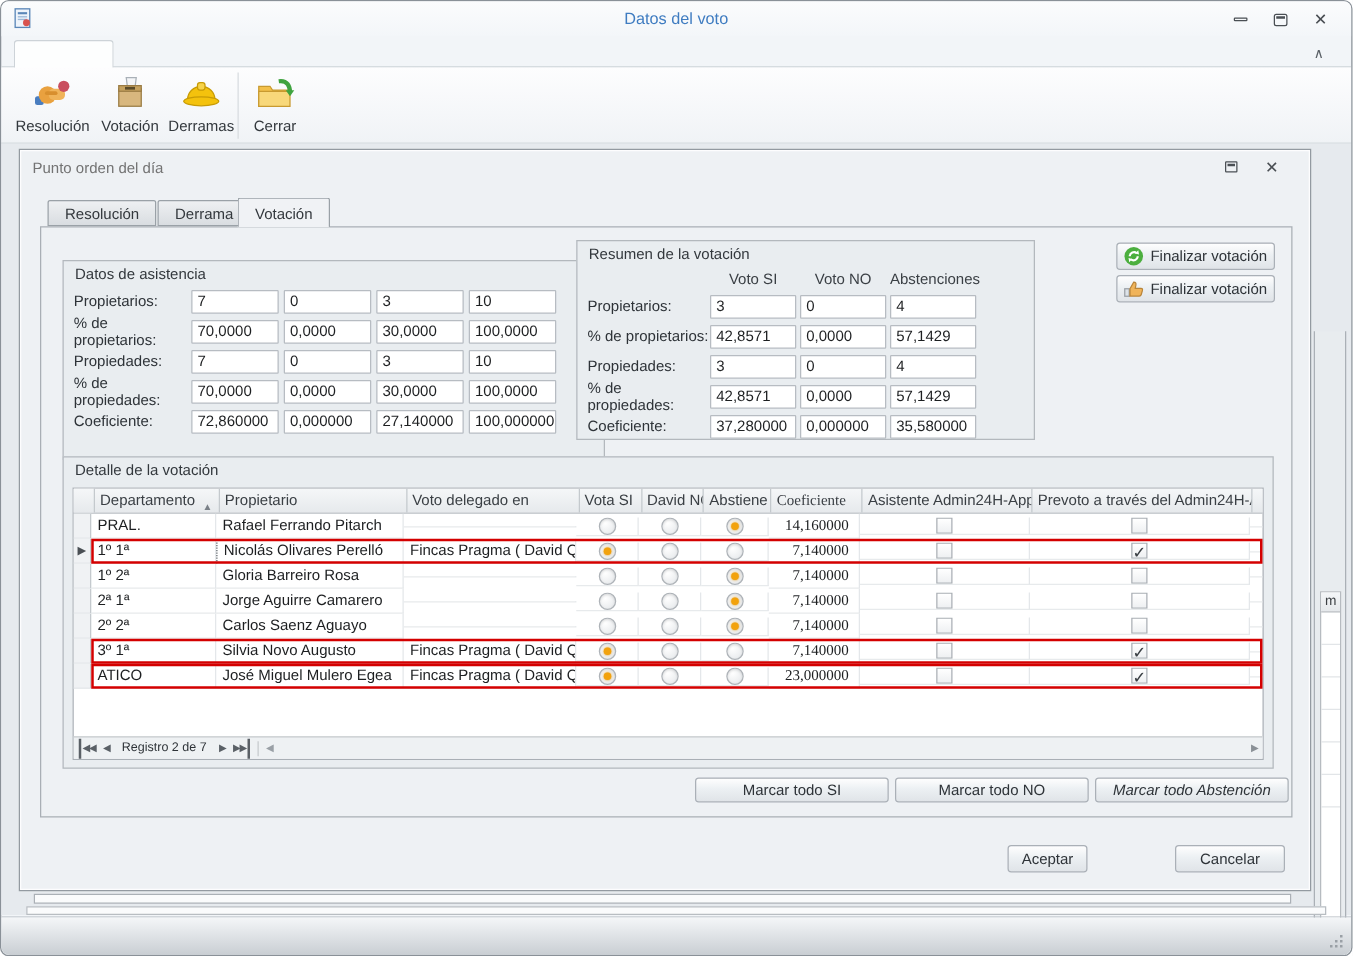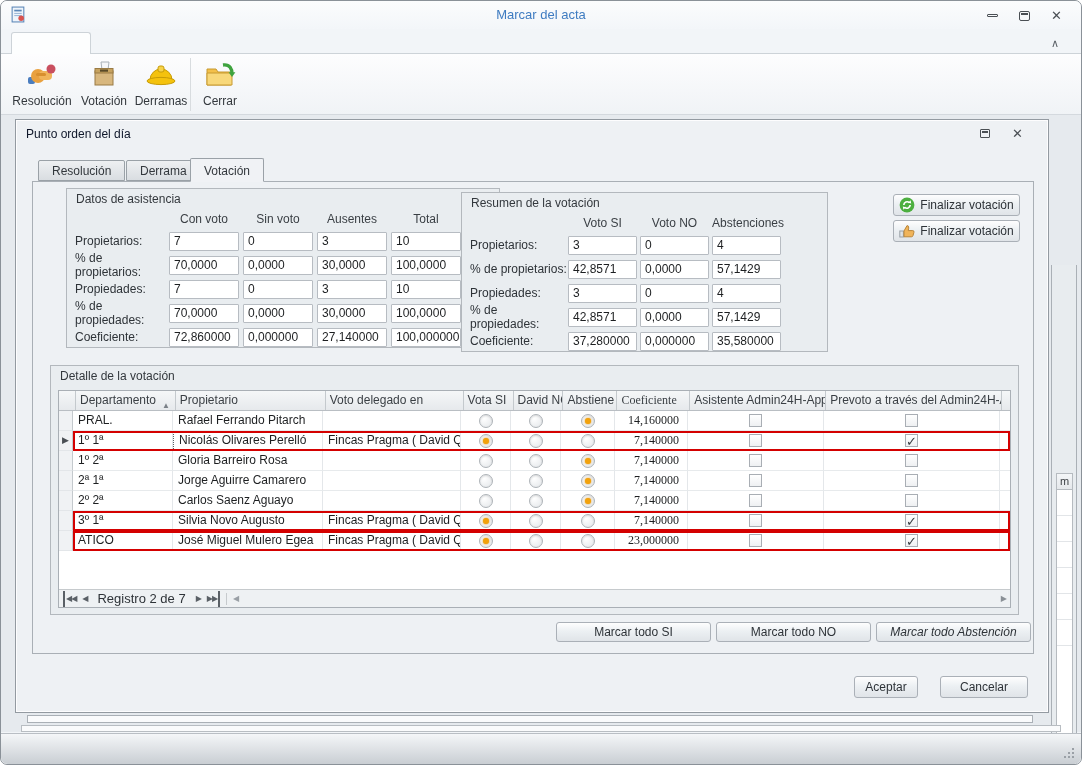--- a/index.html
+++ b/index.html
@@ -39,39 +39,39 @@
 
   
   #bg-strip { position:absolute; left:1050px; top:150px; width:26px; height:560px; background:#e8ecef; border-left:1px solid #aab0b6; border-right:1px solid #aab0b6; }
   #bg-minicol { position:absolute; left:4px; top:208px; width:17px; height:330px; background:#fff; border:1px solid #b6bbc0; }
   #bg-minihead { height:16px; background:linear-gradient(#f4f6f8,#e5e8eb); border-bottom:1px solid #b6bbc0; text-align:center; font-size:11px; color:#3c4044; line-height:15px; }
   .bg-line { height:26px; border-bottom:1px solid #e2e5e8; }
 
   
   #child { position:absolute; left:14px; top:118px; width:1034px; height:594px;
     border:1px solid #939aa1; background:#eef1f4; box-shadow:0 0 0 1px #fdfdfe inset; }
-  #child-title { position:absolute; left:10px; top:7px; color:#0f172a; }
+  #child-title { position:absolute; left:10px; top:7px; color:#737373; }
   .cwinbtn { position:absolute; top:6px; width:22px; height:15px; display:flex; align-items:center; justify-content:center; color:#4a4f54; }
   #cbtn-restore{ right:52px; } #cbtn-close{ right:20px; }
   .glyph-restore { width:10px; height:9px; border:1px solid #4a4f54; border-radius:1px; position:relative; }
   .glyph-restore::after{ content:""; position:absolute; left:1px; right:1px; top:1px; height:1.5px; background:#4a4f54; }
 
   
   .ctab { position:absolute; top:40px; height:21px; padding:0 13px; line-height:20px; color:#33383d;
     background:linear-gradient(#eef0f2,#d9dde1); border:1px solid #9aa1a7; border-radius:2px 2px 0 0; z-index:1; }
   .ctab.active { top:38px; height:24px; line-height:24px; background:#f0f2f5; border-bottom:1px solid #f0f2f5; z-index:3; }
   #ctab-0{ left:22px; } #ctab-1{ left:110px; } #ctab-2{ left:174px; }
 
   
   #tabpage { position:absolute; left:16px; top:61px; width:1002px; height:473px; background:#eef1f4; border:1px solid #a9afb5; z-index:2; }
 
   
   .group { position:absolute; background:#e9edf0; border:1px solid #b3b8bd; }
   .gcaption { height:20px; line-height:20px; padding-left:9px; color:#33383d; }
-  #grp-att { left:17px; top:6px; width:434px; height:160px;margin-left:16px; }
+  #grp-att { left:17px; top:26px; width:434px; height:160px; }
   #grp-sum { left:428px; top:10px; width:367px; height:160px; }
   #grp-det { left:17px; top:183px; width:969px; height:250px; }
 
   
   .statgrid { position:absolute; left:6px; right:6px; top:20px; bottom:4px; }
   .stat-headrow { display:flex; height:20px; align-items:center; }
   .stat-row { display:flex; height:24px; align-items:center; }
   .stat-label { color:#2e3338; padding-left:2px; }
   #grp-att .stat-label{ width:96px; } #grp-sum .stat-label{ width:100px; }
   .stat-head { text-align:center; color:#3a3f44; }
@@ -81,59 +81,59 @@
 
   
   .btn { background:linear-gradient(#fefefe,#ecf0f3 45%,#e0e4e8); border:1px solid #aab0b7; border-radius:3px;
     color:#2e3338; display:flex; align-items:center; justify-content:center; }
   #btn-update { position:absolute; left:860px; top:12px; width:127px; height:22px; gap:5px; }
   #btn-finalize { position:absolute; left:860px; top:38px; width:127px; height:22px; gap:5px; }
   #btn-update svg, #btn-finalize svg { width:16px; height:16px; }
 
   
   #grid { position:absolute; left:7px; right:7px; top:24px; bottom:6px; border:1px solid #a9afb5; background:#fff; display:flex; flex-direction:column; }
-  .dg-head { display:flex; height:20px; background:linear-gradient(#f5f7f8,#e6e9ec); border-bottom:1px solid #b9bec3;justify-content:flex-end; }
+  .dg-head { display:flex; height:20px; background:linear-gradient(#f5f7f8,#e6e9ec); border-bottom:1px solid #b9bec3; }
   .dg-hcell { border-right:1px solid #c4c9cd; padding:0 4px; line-height:19px; color:#3a3f44; white-space:nowrap; overflow:hidden; position:relative; }
   .dg-hind { width:17px; border-right:1px solid #c4c9cd; background:linear-gradient(#f5f7f8,#e6e9ec); }
   .sort-arrow { font-size:8px; color:#7a8087; position:absolute; right:5px; top:5px; }
   .dg-row { display:flex; height:20px; }
   .dg-ind { width:17px; background:#f0f2f4; border-right:1px solid #c4c9cd; border-bottom:1px solid #e3e6e9;
     font-size:9px; color:#4a4f54; text-align:center; line-height:19px; }
-  .dg-band { position:relative; display:flex; flex:1; }
+  .dg-band { position:relative; display:flex; flex:1;align-items:center; }
   .dg-cell { border-right:1px solid #e4e7ea; border-bottom:1px solid #e7eaec; padding:0 5px; line-height:19px;
     white-space:nowrap; overflow:hidden; color:#1d1f21; display:flex; align-items:center; }
   .dg-cell.center { justify-content:center; padding:0; }
   .dg-cell.right { justify-content:flex-end; padding-right:8px; }
   .cw-dept{width:100px;} .cw-own{width:150px;} .cw-del{width:138px;} .cw-si{width:50px;} .cw-no{width:50px;}
   .cw-abs{width:54px;} .cw-coef{width:73px;font-family:Liberation Serif, serif;} .cw-asi{width:136px;} .cw-pre{width:176px;} .cw-fill{flex:1; border-right:none;}
   .band-border { position:absolute; inset:0; border:2px solid #d40000; pointer-events:none; z-index:4; }
   .focus-cell { border-left:1px dotted #5a6066; }
 
   .radio { width:14px; height:14px; border-radius:50%; border:1px solid #aeb3b8; background:radial-gradient(circle at 35% 30%, #ffffff, #e3e6e9); box-shadow:inset 0 1px 2px rgba(0,0,0,.12); }
   .radio.sel { position:relative; }
   .radio.sel::after { content:""; position:absolute; left:3px; top:3px; width:6px; height:6px; border-radius:50%; background:#f2a20d; box-shadow:0 0 2px #d98e06; }
   .cb { width:13px; height:13px; border:1px solid #a9aeb4; background:linear-gradient(#fff,#eef0f2); position:relative; }
   .cb.checked::after { content:"✓"; position:absolute; left:0px; top:-3px; font-size:13px; font-weight:bold; color:#3a3f44; }
 
   
   #pager { height:18px; border-top:1px solid #c6cacd; background:#eef1f3; display:flex; align-items:center; padding:0 4px; gap:6px; margin-top:auto; }
   .pgbtn { font-size:8px; color:#5a6066; letter-spacing:-1px; line-height:16px; }
   .pgbtn.bar-l { border-left:2px solid #5a6066; padding-left:1px; }
   .pgbtn.bar-r { border-right:2px solid #5a6066; padding-right:1px; }
-  #pager-text { color:#2e3338; font-size:13px; margin:0 4px; }
+  #pager-text { color:#2e3338; font-size:10px; margin:0 4px; }
   .pg-sep { width:1px; height:12px; background:#c6cacd; }
   #pg-scroll-right { margin-left:auto; color:#8a9096; }
   .pg-dim { color:#9aa0a6; }
 
   
   .bulkbtn { position:absolute; top:440px; width:155px; height:20px; }
   #bulk-0{ left:523px; } #bulk-1{ left:683px; } #bulk-2{ left:843px;font-style:italic; }
 
   
-  #btn-accept { position:absolute; left:838px; top:556px; width:64px; height:22px; }
+  #btn-accept { position:absolute; left:790px; top:556px; width:64px; height:22px; }
   #btn-cancel { position:absolute; left:924px; top:556px; width:88px; height:22px;text-align:right; }
 
   
   .behind-line { position:absolute; background:#fafbfc; border:1px solid #aab0b6; }
   #behind-1 { left:26px; top:714px; width:1006px; height:8px; }
   #behind-2 { left:20px; top:724px; width:1040px; height:7px; border-color:#b8bdc2; }
 
   
   #statusbar { position:absolute; left:0; bottom:0; right:0; height:31px; background:linear-gradient(#f4f6f8,#c9ced3); border-top:1px solid #b9bec4; border-radius:0 0 7px 7px; }
   #grip { position:absolute; right:7px; bottom:6px; width:12px; height:12px; }
@@ -146,21 +146,21 @@
 <div id="win">
 
   <div id="titlebar">
     <svg id="app-icon" viewBox="0 0 16 16">
       <rect x="2" y="1" width="11" height="14" fill="#eef4fb" stroke="#5b87b8"></rect>
       <rect x="4" y="3.5" width="7" height="1.6" fill="#5b87b8"></rect>
       <rect x="4" y="6.5" width="7" height="1" fill="#9db9d8"></rect>
       <rect x="4" y="8.5" width="7" height="1" fill="#9db9d8"></rect>
       <circle cx="10.5" cy="11.5" r="2.6" fill="#d9534f"></circle>
     </svg>
-    <div id="title-text">Marcar del acta</div>
+    <div id="title-text">Datos del voto</div>
     <div class="winbtn" id="btn-min">
         <span class="glyph-min"></span>
       </div>
     <div class="winbtn" id="btn-max">
         <span class="glyph-max"></span>
       </div>
     <div class="winbtn" id="btn-close">
         <span class="glyph-close">✕</span>
       </div>
   </div>
@@ -236,27 +236,20 @@
 
     <div class="ctab" id="ctab-0">Resolución</div>
     <div class="ctab" id="ctab-1">Derrama</div>
     <div class="ctab active" id="ctab-2">Votación</div>
 
     <div id="tabpage">
 
       <div class="group" id="grp-att">
         <div class="gcaption">Datos de asistencia</div>
         <div class="statgrid" id="att-grid">
-            <div class="stat-headrow">
-              <div class="stat-label"></div>
-              <div class="stat-head">Con voto</div>
-              <div class="stat-head">Sin voto</div>
-              <div class="stat-head">Ausentes</div>
-              <div class="stat-head">Total</div>
-            </div>
             <div class="stat-row">
               <div class="stat-label">Propietarios:</div>
               <div class="vbox">7</div>
               <div class="vbox">0</div>
               <div class="vbox">3</div>
               <div class="vbox">10</div>
             </div>
             <div class="stat-row">
               <div class="stat-label">% de propietarios:</div>
               <div class="vbox">70,0000</div>

